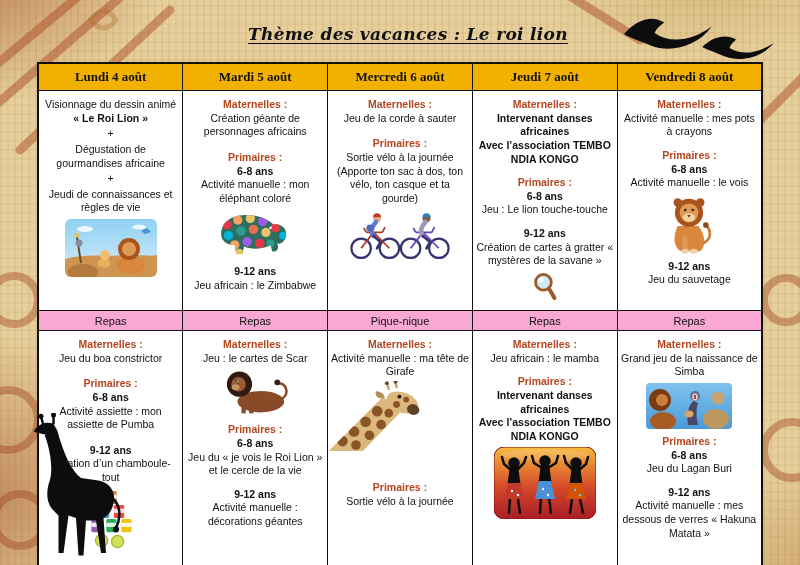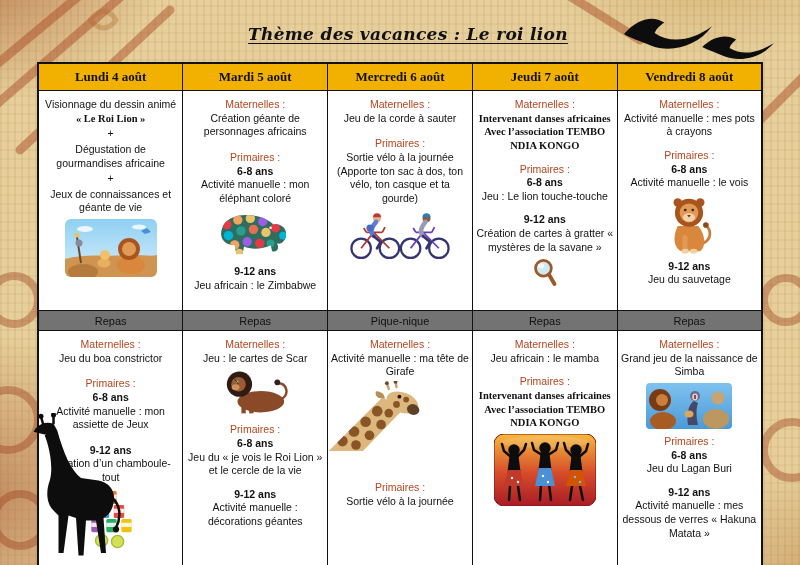--- a/index.html
+++ b/index.html
@@ -33,26 +33,26 @@
     font-family:"Liberation Serif", serif; font-weight:bold; font-size:13px;
     color:#111;
   }
   td.cell{
     background:#fff; vertical-align:top; text-align:center;
     font-size:10.5px; line-height:1.3; padding:7px 3px 4px 3px; overflow:hidden;
   }
   tr.row-am td.cell{height:208px;}
   tr.row-pm td.cell{height:224px;}
   td.meal{
-    background:#737373; height:17px; text-align:center;
+    background:#f9a8d4; height:17px; text-align:center;
     font-size:11px; color:#111; padding:1px;
   }
-  .lbl{color:#B5451D; font-weight:normal;}
+  .lbl{color:#B5451D; font-weight:bold;}
   .age{font-weight:bold;}
-  .b{font-weight:bold;font-family:Liberation Serif, serif;}
+  .b{font-weight:bold;}
   .plus{margin:2px 0;}
   .mt6{margin-top:6px;} .mt8{margin-top:8px;} .mt10{margin-top:10px;} .mt12{margin-top:12px;}
   .img{display:block; margin:4px auto 0 auto;}
   .img-left{display:block; margin:2px auto 0 -4px;}
   .bird{position:absolute;}
   .giraffe-sil{position:absolute; left:6px; top:413px; z-index:5;}
 </style>
 </head>
 <body>
 <div class="page">
@@ -108,21 +108,21 @@
   </tr>
 
   <tr class="row-am">
 
     <td class="cell">
       <div>Visionnage du dessin animé</div>
       <div class="b">« Le Roi Lion »</div>
       <div class="plus">+</div>
       <div>Dégustation de gourmandises africaine</div>
       <div class="plus">+</div>
-      <div>Jeux de connaissances et géante de vie</div>
+      <div>Jeudi de connaissances et règles de vie</div>
       <svg class="img" width="92" height="58" viewBox="0 0 92 58">
         <defs>
           <linearGradient id="sky1" x1="0" y1="0" x2="0" y2="1">
                   <stop offset="0" stop-color="#8fd0f2"></stop>
                   <stop offset="1" stop-color="#d8eefb"></stop>
                 </linearGradient>
           <clipPath id="cpScene">
                   <rect x="0" y="0" width="92" height="58" rx="6"></rect>
                 </clipPath>
         </defs>
@@ -265,21 +265,21 @@
     <td class="meal">Repas</td>
   </tr>
 
   <tr class="row-pm">
 
     <td class="cell">
       <div class="lbl">Maternelles :</div>
       <div>Jeu du boa constrictor</div>
       <div class="lbl mt12">Primaires :</div>
       <div class="age">6-8 ans</div>
-      <div>Activité manuelle : mon assiette de Jeux</div>
+      <div>Activité assiette : mon assiette de Pumba</div>
       <div class="age mt12">9-12 ans</div>
       <div>Création d’un chamboule-tout</div>
       <svg class="img" width="58" height="60" viewBox="0 0 60 64">
         <g>
           <rect x="25" y="2" width="11" height="14" rx="1.5" fill="#e67e22"></rect>
                 <rect x="25" y="6" width="11" height="4.5" fill="#fff" opacity=".85"></rect>
           <rect x="17" y="17" width="11" height="14" rx="1.5" fill="#3498db"></rect>
                 <rect x="17" y="21" width="11" height="4.5" fill="#fff" opacity=".85"></rect>
           <rect x="33" y="17" width="11" height="14" rx="1.5" fill="#e74c3c"></rect>
                 <rect x="33" y="21" width="11" height="4.5" fill="#fff" opacity=".85"></rect>

